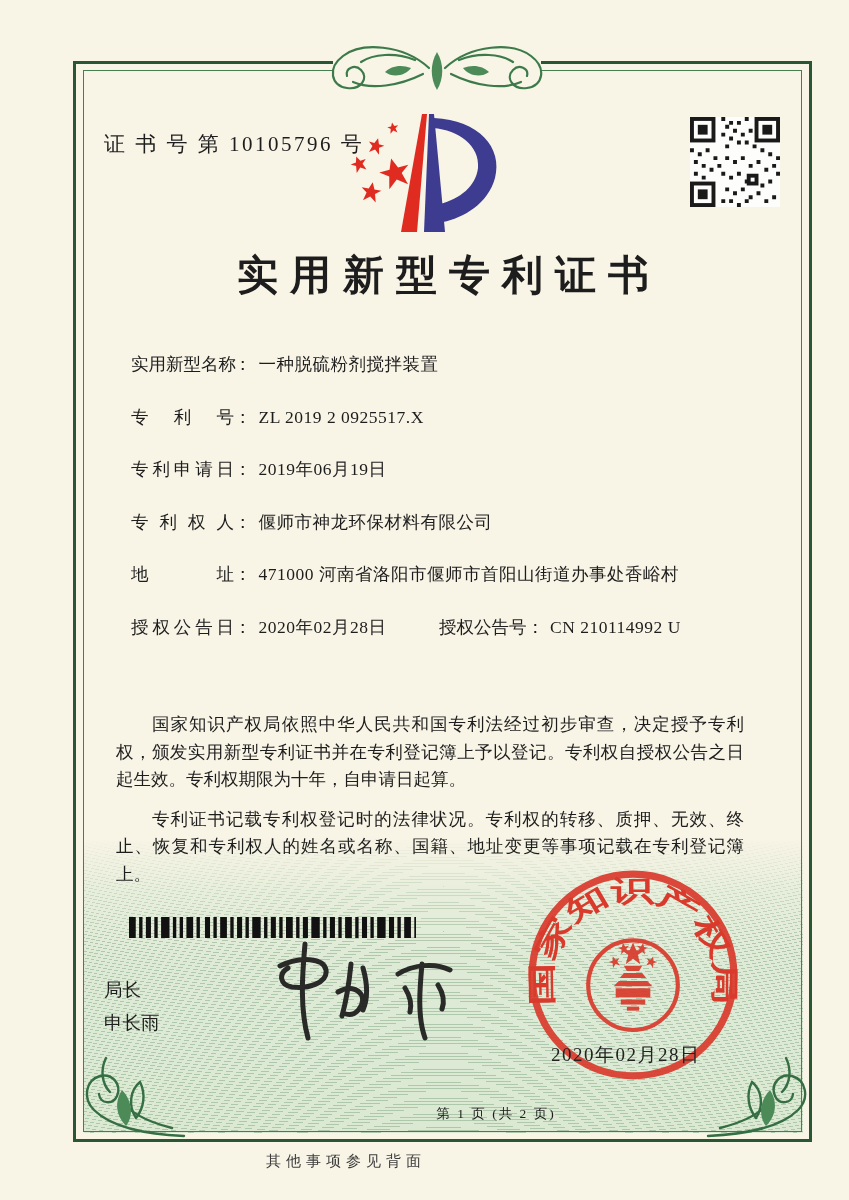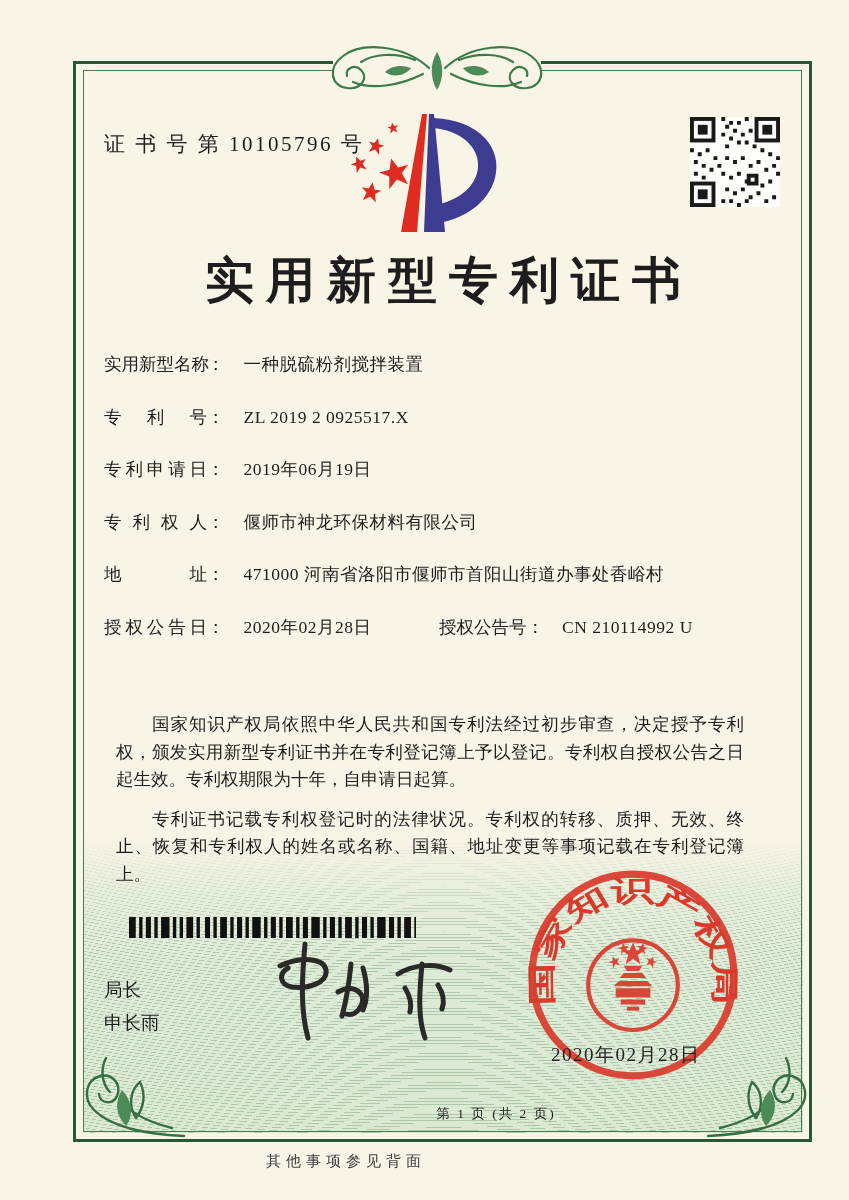--- a/index.html
+++ b/index.html
@@ -29,29 +29,29 @@
   }
 
   
   .border-outer{left:73px;top:61px;width:733px;height:1075px;border:3px solid #2a5733;}
   .border-inner{left:83px;top:70px;width:717px;height:1060px;border:1px solid #477e50;}
 
   
   .cert-no{left:104px;top:130px;font-size:21px;letter-spacing:2.5px;}
   .title{
     left:74px;top:248px;width:738px;text-align:center;
-    font-size:49px;font-weight:bold;letter-spacing:12px;text-indent:12px;
+    font-size:41px;font-weight:bold;letter-spacing:12px;text-indent:12px;
   }
 
   
   .fields{left:104px;top:352px;width:655px;font-size:17.5px;}
   .frow{height:52.5px;position:relative;white-space:nowrap;}
-  .flabel{display:inline-block;width:103px;text-align:justify;text-align-last:justify;}
+  .flabel{display:inline-block;width:103px;text-align:justify;text-align-last:justify;margin-left:27px;}
   .fcolon{margin-right:7px;}
-  .fval{letter-spacing:.5px;margin-left:12px;}
+  .fval{letter-spacing:.5px;}
   .grant-no{position:absolute;left:335px;top:0;}
   .grant-no .fcolon{margin-right:6px;}
 
   
   .body-text{left:104px;top:699px;width:652px;font-size:17.5px;line-height:27.6px;
     text-align:justify;}
   .body-text p{margin:12px;text-indent:2.05em;}
 
   
   .barcode{left:129px;top:917px;}

